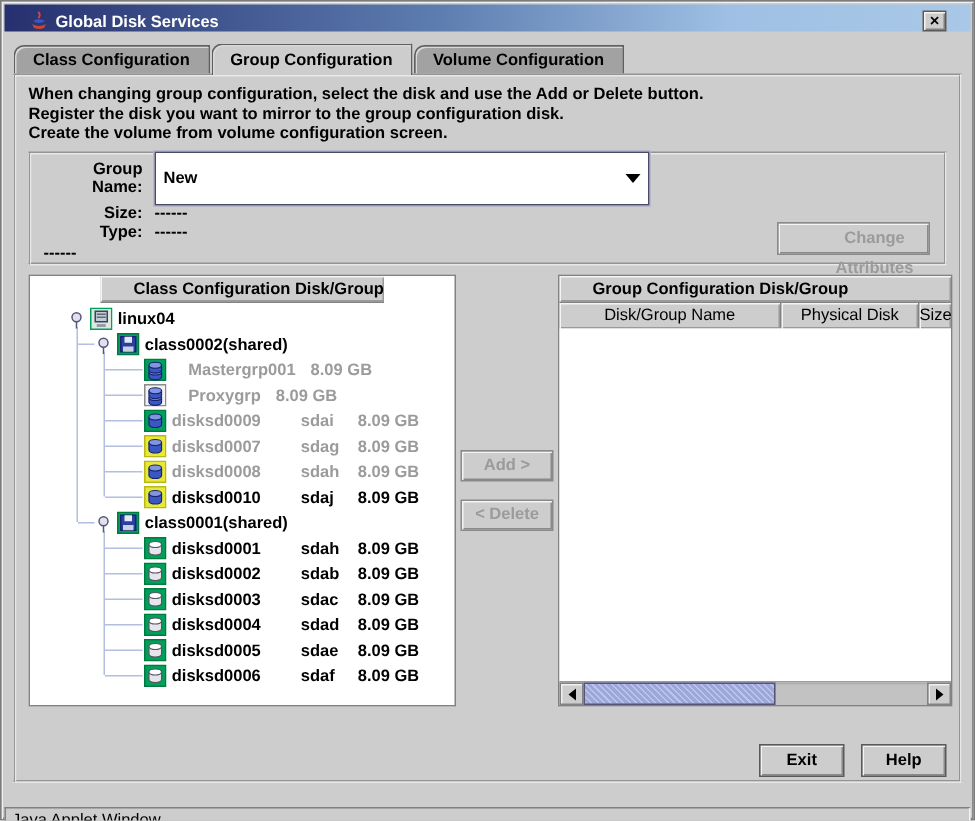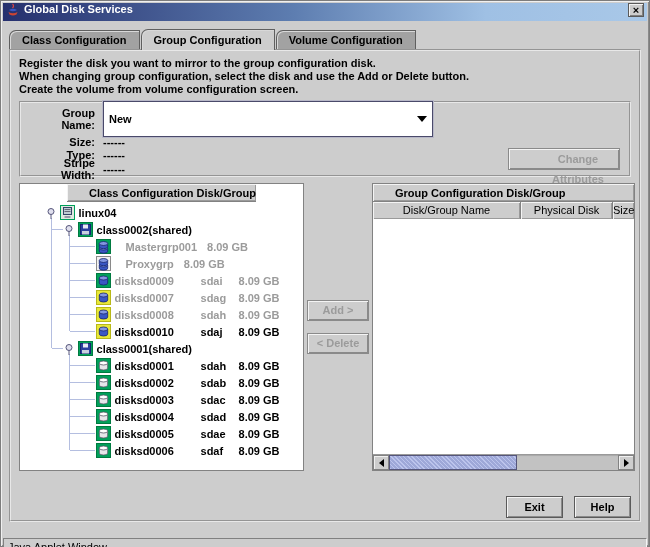--- a/index.html
+++ b/index.html
@@ -1,21 +1,21 @@
 <!DOCTYPE html>
 <html><head>
 <meta charset="utf-8">
 <style>
   html,body{margin:0;padding:0;background:#e8e8e8;}
   *{box-sizing:border-box;font-family:"Liberation Sans",sans-serif;}
   .window{width:650px;height:547px;background:#cdcdcd;border:1px solid #7c7c7c;
     box-shadow:inset 1px 1px 0 #f0f0f0, inset -1px -1px 0 #8a8a8a;padding:2px;position:relative;}
   
   .titlebar{height:18px;background:linear-gradient(90deg,#26306e 0%,#5d7db0 45%,#9fc0e4 75%,#a9c8e8 100%);
-    display:flex;align-items:flex-start;padding:0 3px;}
+    display:flex;align-items:flex-end;padding:0 16px;}
   .titlebar .ttext{color:#fff;font-size:11px;font-weight:bold;margin-left:4px;flex:1;white-space:nowrap;}
   .closebtn{width:16px;height:14px;background:#cdcdcd;border:1px solid #5a5a5a;
     box-shadow:inset 1px 1px 0 #f4f4f4, inset -1px -1px 0 #808080;
     font-size:11px;font-weight:bold;line-height:12px;text-align:center;color:#000;cursor:default;}
   
   .applet{position:relative;height:506px;}
   .tabrow{display:flex;align-items:flex-end;margin:8px 0 0 6px;height:20px;position:relative;z-index:2;}
   .tab{height:19px;padding:0 12px;background:#a2a2a2;border:1px solid #5f5f5f;border-bottom:none;
     border-top-left-radius:7px;box-shadow:inset 1px 1px 0 #d8d8d8;
     font-size:11px;font-weight:bold;color:#000;line-height:19px;margin-right:1px;}
@@ -29,21 +29,21 @@
   .flabel{width:66px;text-align:right;font-size:11px;font-weight:bold;margin-right:8px;flex:none;}
   .fval{font-size:11px;font-weight:bold;color:#000;}
   .frow.small{height:14px;}
   .combo{width:330px;height:36px;background:#fff;border:1px solid #4a4a6a;box-shadow:0 0 0 1px #b8b8c8;
     display:flex;align-items:center;padding:12px 5px;font-size:11px;font-weight:bold;}
   .combo .cval{flex:1;}
   .arrow-down{width:0;height:0;border-left:5px solid transparent;border-right:5px solid transparent;border-top:6px solid #000;}
   .btn{background:#cdcdcd;border:1px solid #5a5a5a;box-shadow:inset 1px 1px 0 #f4f4f4, inset -1px -1px 0 #8a8a8a;
     font-size:11px;font-weight:bold;color:#000;text-align:center;}
   .btn.disabled{color:#9b9b9b;border-color:#8a8a8a;}
-  .chgattr{position:absolute;right:9px;bottom:5px;width:112px;height:22px;line-height:20px;padding-left:28px;}
+  .chgattr{position:absolute;right:9px;bottom:5px;width:102px;height:22px;line-height:20px;padding-left:28px;}
   
   .panels{display:flex;margin-top:6px;height:288px;}
   .panel{border:1px solid #828282;background:#fff;display:flex;flex-direction:column;}
   .panel.left{width:285px;flex:none;align-items:center;}
   .panel.right{flex:1;}
   .phead{height:18px;background:#cdcdcd;border-bottom:1px solid #828282;
     box-shadow:inset 1px 1px 0 #f4f4f4, inset -1px -1px 0 #9a9a9a;
     font-size:11px;font-weight:bold;line-height:18px;padding-left:22px;flex:none;}
   .midcol{width:68px;flex:none;display:flex;flex-direction:column;align-items:center;}
   .midbtn{width:62px;height:21px;line-height:19px;}
@@ -110,43 +110,42 @@
 
     <div class="tabrow">
       <div class="tab">Class Configuration</div>
       <div class="tab active">Group Configuration</div>
       <div class="tab">Volume Configuration</div>
     </div>
 
     <div class="content">
 
       <div class="instructions">
+        <div>When changing group configuration, select the disk and use the Add or Delete button.</div>
         <div>Register the disk you want to mirror to the group configuration disk.</div>
-        <div>When changing group configuration, select the disk and use the Add or Delete button.</div>
         <div>Create the volume from volume configuration screen.</div>
       </div>
 
       <div class="groupbox">
         <div class="frow" style="height:22px;">
           <span class="flabel">Group Name:</span>
           <div class="combo">
             <span class="cval">New</span>
             <span class="arrow-down"></span>
           </div>
         </div>
         <div class="frow small" style="margin-top:4px;align-items:flex-end;">
           <span class="flabel">Size:</span>
           <span class="fval">------</span>
         </div>
         <div class="frow small">
           <span class="flabel">Type:</span>
           <span class="fval">------</span>
         </div>
         <div class="frow small">
-          <span class="flabel">Stripe Width:</span>
           <span class="fval">------</span>
         </div>
         <div class="btn disabled chgattr">Change Attributes</div>
       </div>
 
       <div class="panels">
 
         <div class="panel left">
           <div class="phead">Class Configuration Disk/Group</div>
           <div class="treebody">

